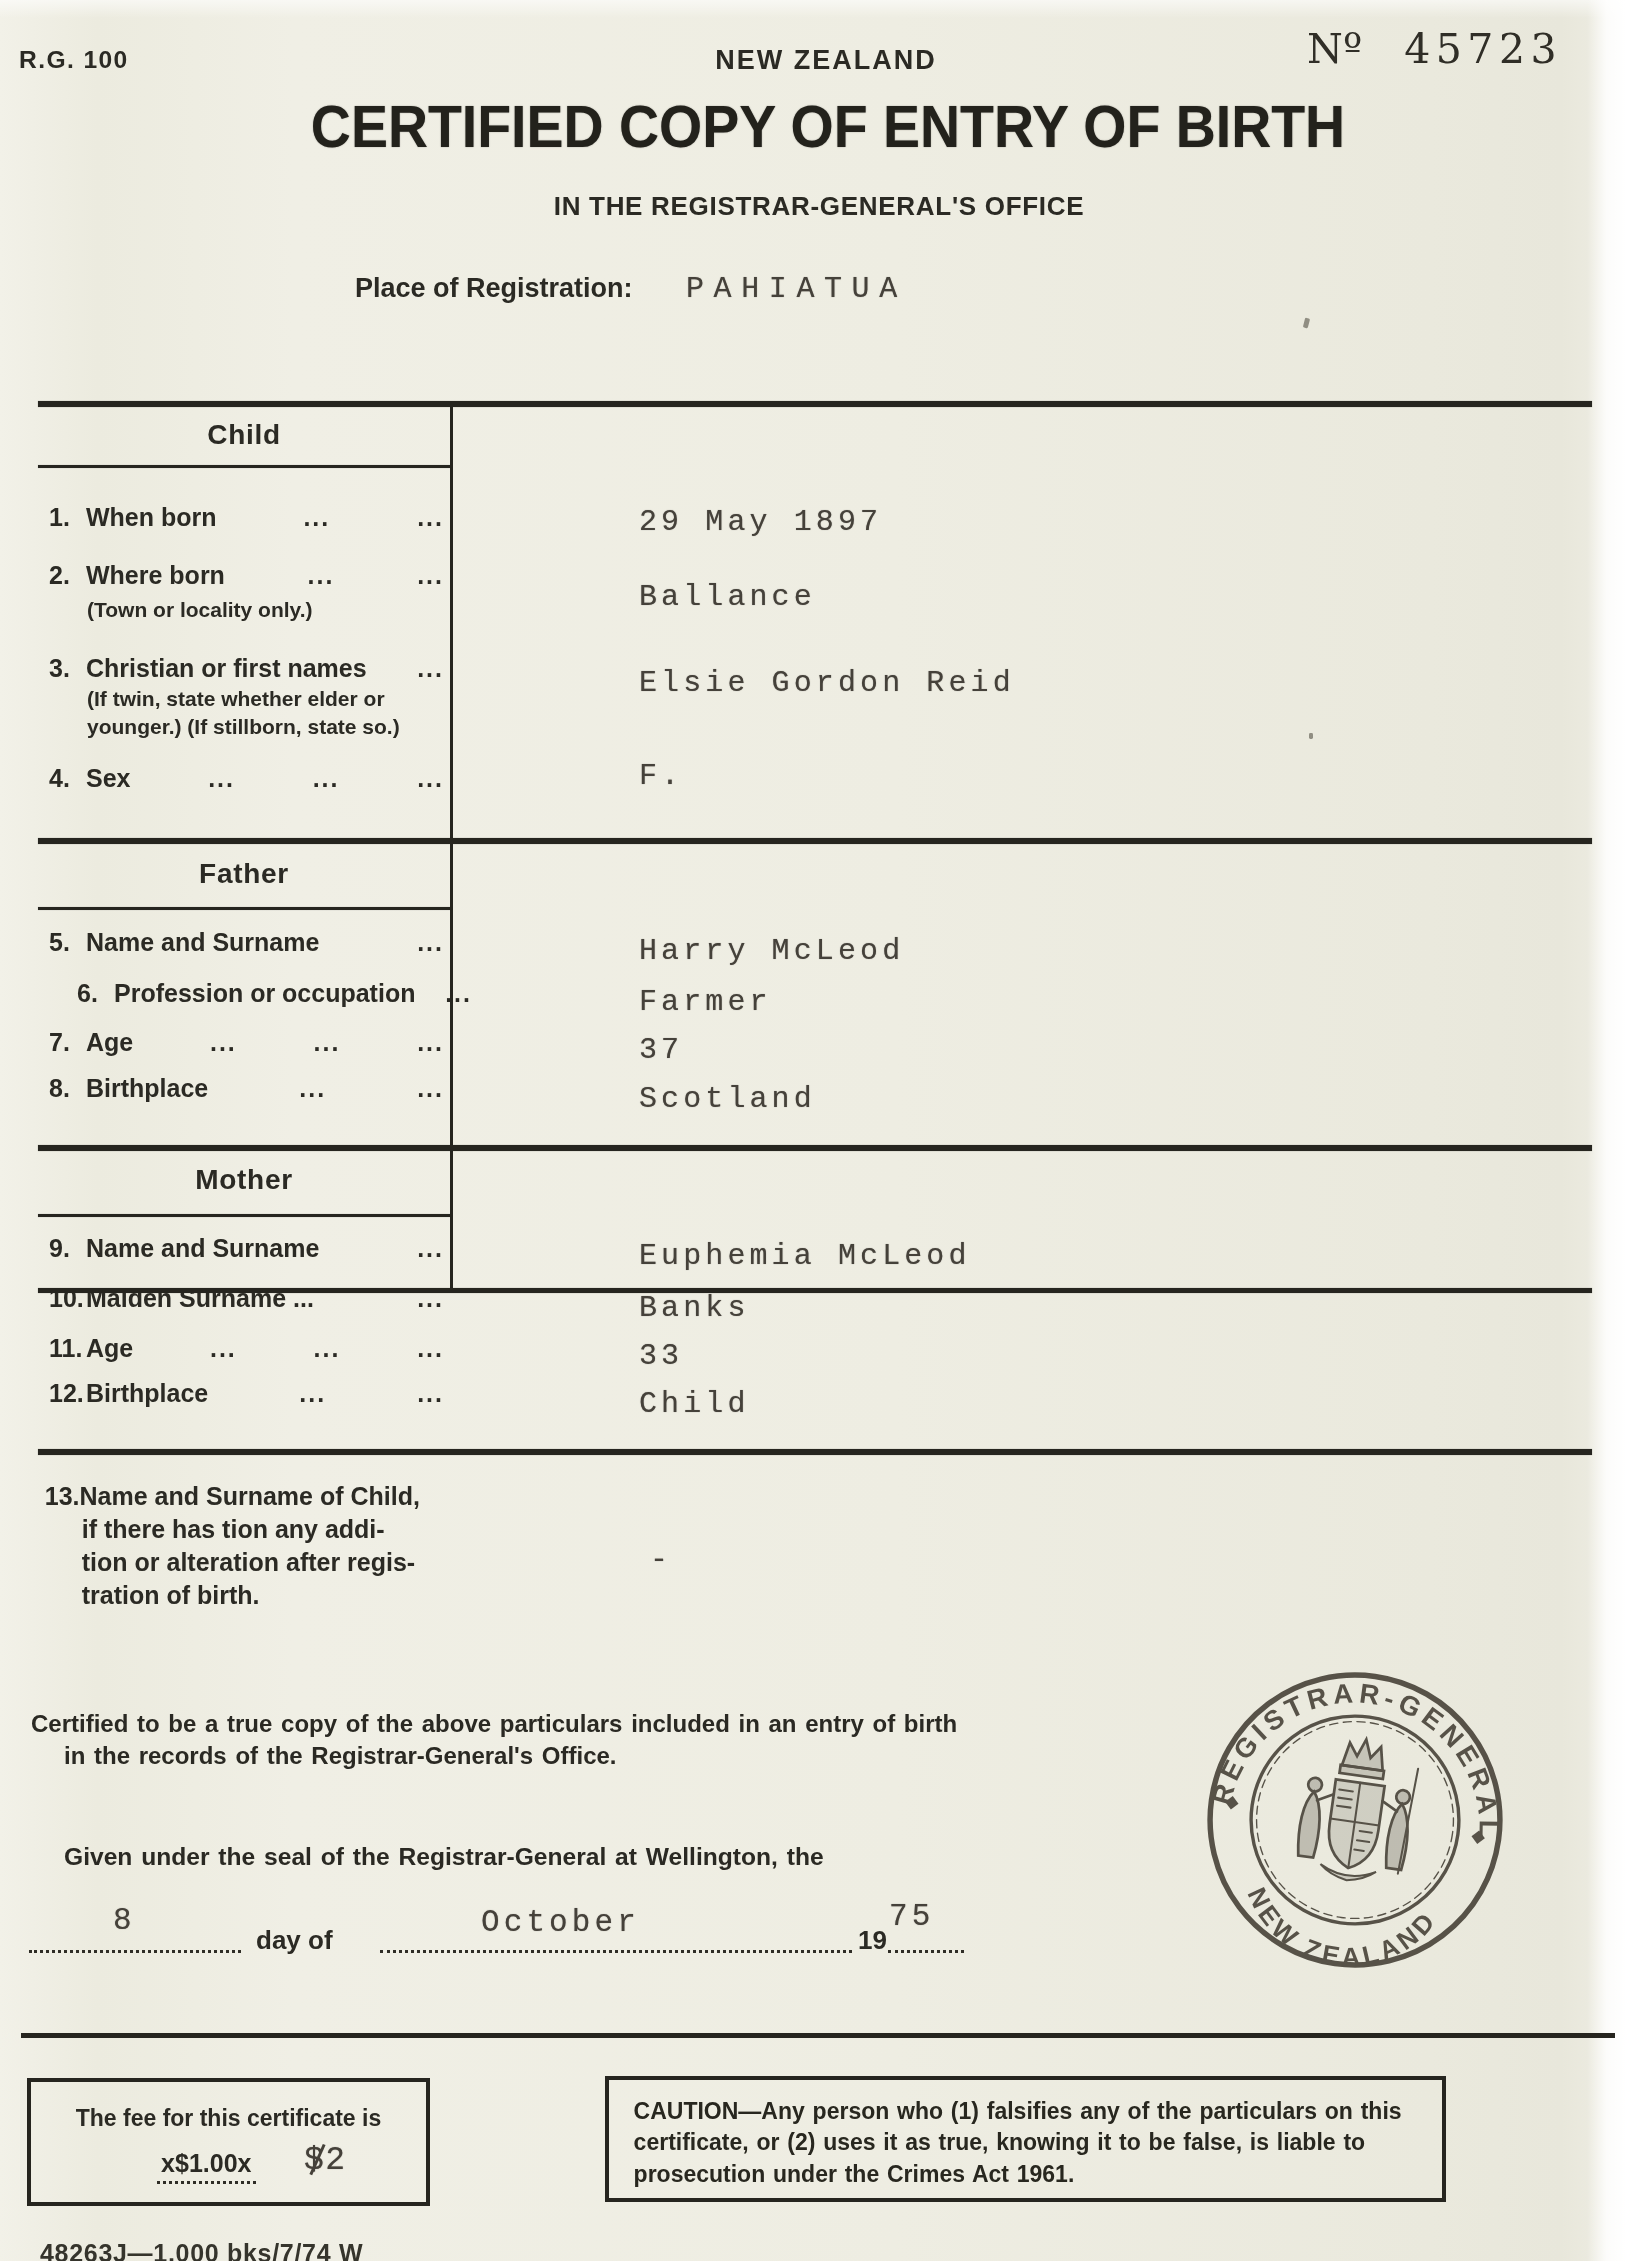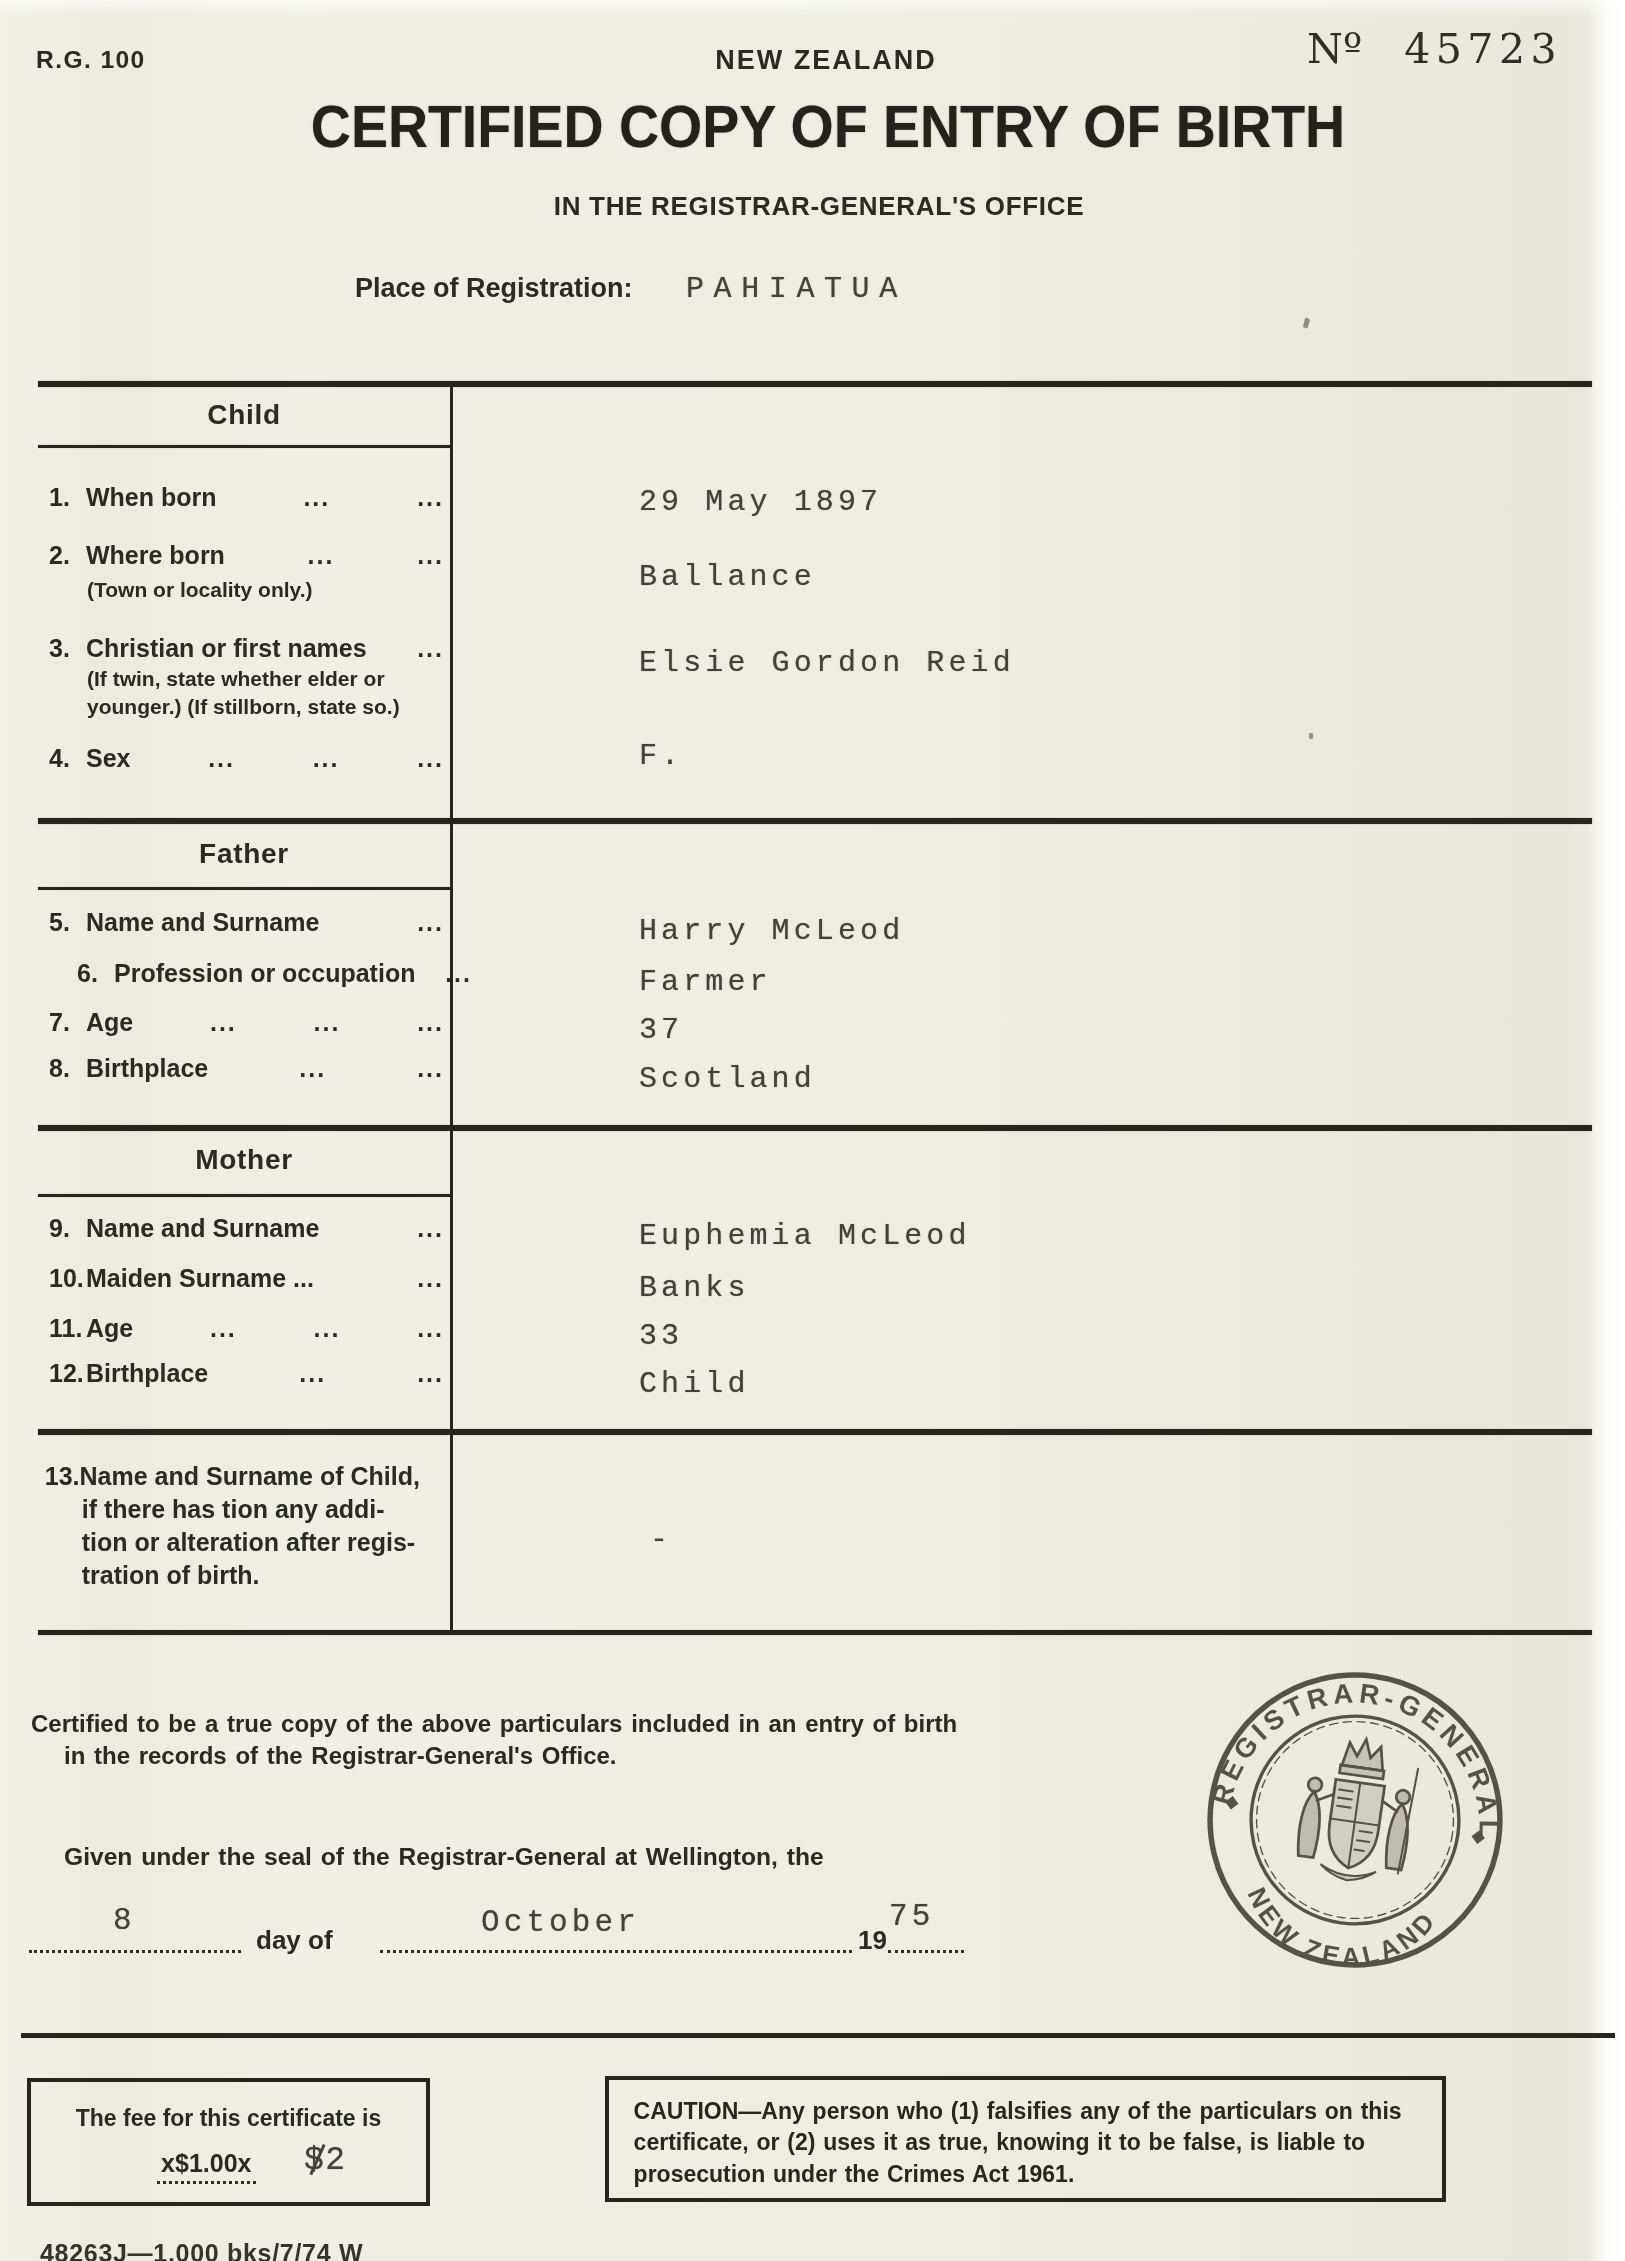--- a/index.html
+++ b/index.html
@@ -12,33 +12,33 @@
       linear-gradient(90deg, #f2f1e8 0%, #ecebdf 6%, #f0efe5 18%, #eeede2 55%, #eae9dd 88%, #e8e7db 96%, #efeee4 100%);
   }
   .printed{color:#2b2a24;font-weight:bold;}
   .typed{
     font-family:"Liberation Mono","DejaVu Sans Mono",monospace;
     color:#45413a;letter-spacing:4.1px;font-size:30px;white-space:nowrap;
     text-shadow:0 0 1px rgba(68,64,58,.55);
   }
   .abs{position:absolute;white-space:nowrap;}
   
-  .form-code{left:36px;top:46px;font-size:24.6px;letter-spacing:1.4px;}
+  .form-code{left:19px;top:46px;font-size:24.6px;letter-spacing:1.4px;}
   .country{left:826px;top:45px;transform:translateX(-50%);font-size:27px;letter-spacing:2px;}
   .title{
     left:828px;top:93px;transform:translateX(-50%) scaleX(.94);transform-origin:center;
     font-size:59px;letter-spacing:0px;color:#23221c;text-shadow:0 0 1.4px rgba(35,34,28,.45);
   }
   .subtitle{left:819px;top:191px;transform:translateX(-50%);font-size:26px;letter-spacing:0.7px;}
   .serial{left:1307px;top:24.6px;font-family:"DejaVu Serif",serif;font-size:41px;color:#302e27;}
   .serial .num{margin-left:42px;letter-spacing:5.5px;}
   .place-line{left:355px;top:273px;font-size:27px;}
   .place-value{left:686px;top:272px;letter-spacing:9.6px;}
   
-  .grid{position:absolute;left:38px;top:381px;width:1554px;height:1254px;}
+  .grid{position:absolute;left:38px;top:401px;width:1554px;height:892px;}
   .hline{position:absolute;background:#26251f;box-shadow:0 0 0.7px rgba(38,37,31,.8);}
   .vline{position:absolute;background:#26251f;width:3.4px;top:0;bottom:0;left:412px;}
   .sec-head{position:absolute;left:0;width:412px;text-align:center;font-size:28px;font-weight:bold;letter-spacing:0.7px;}
   .lblrow{position:absolute;left:11px;width:395px;display:flex;justify-content:space-between;align-items:baseline;font-size:25px;font-weight:bold;}
   .lblrow .num{display:inline-block;min-width:37px;}
   .dots{font-weight:bold;letter-spacing:2px;}
   .note{position:absolute;font-size:21px;font-weight:bold;white-space:normal;line-height:28px;}
   .val{position:absolute;left:601px;}
   .alt-label{position:absolute;left:6.8px;top:1079px;width:418px;font-size:25px;font-weight:bold;line-height:33px;white-space:normal;}
   .alt-label .cont{padding-left:37px;}

